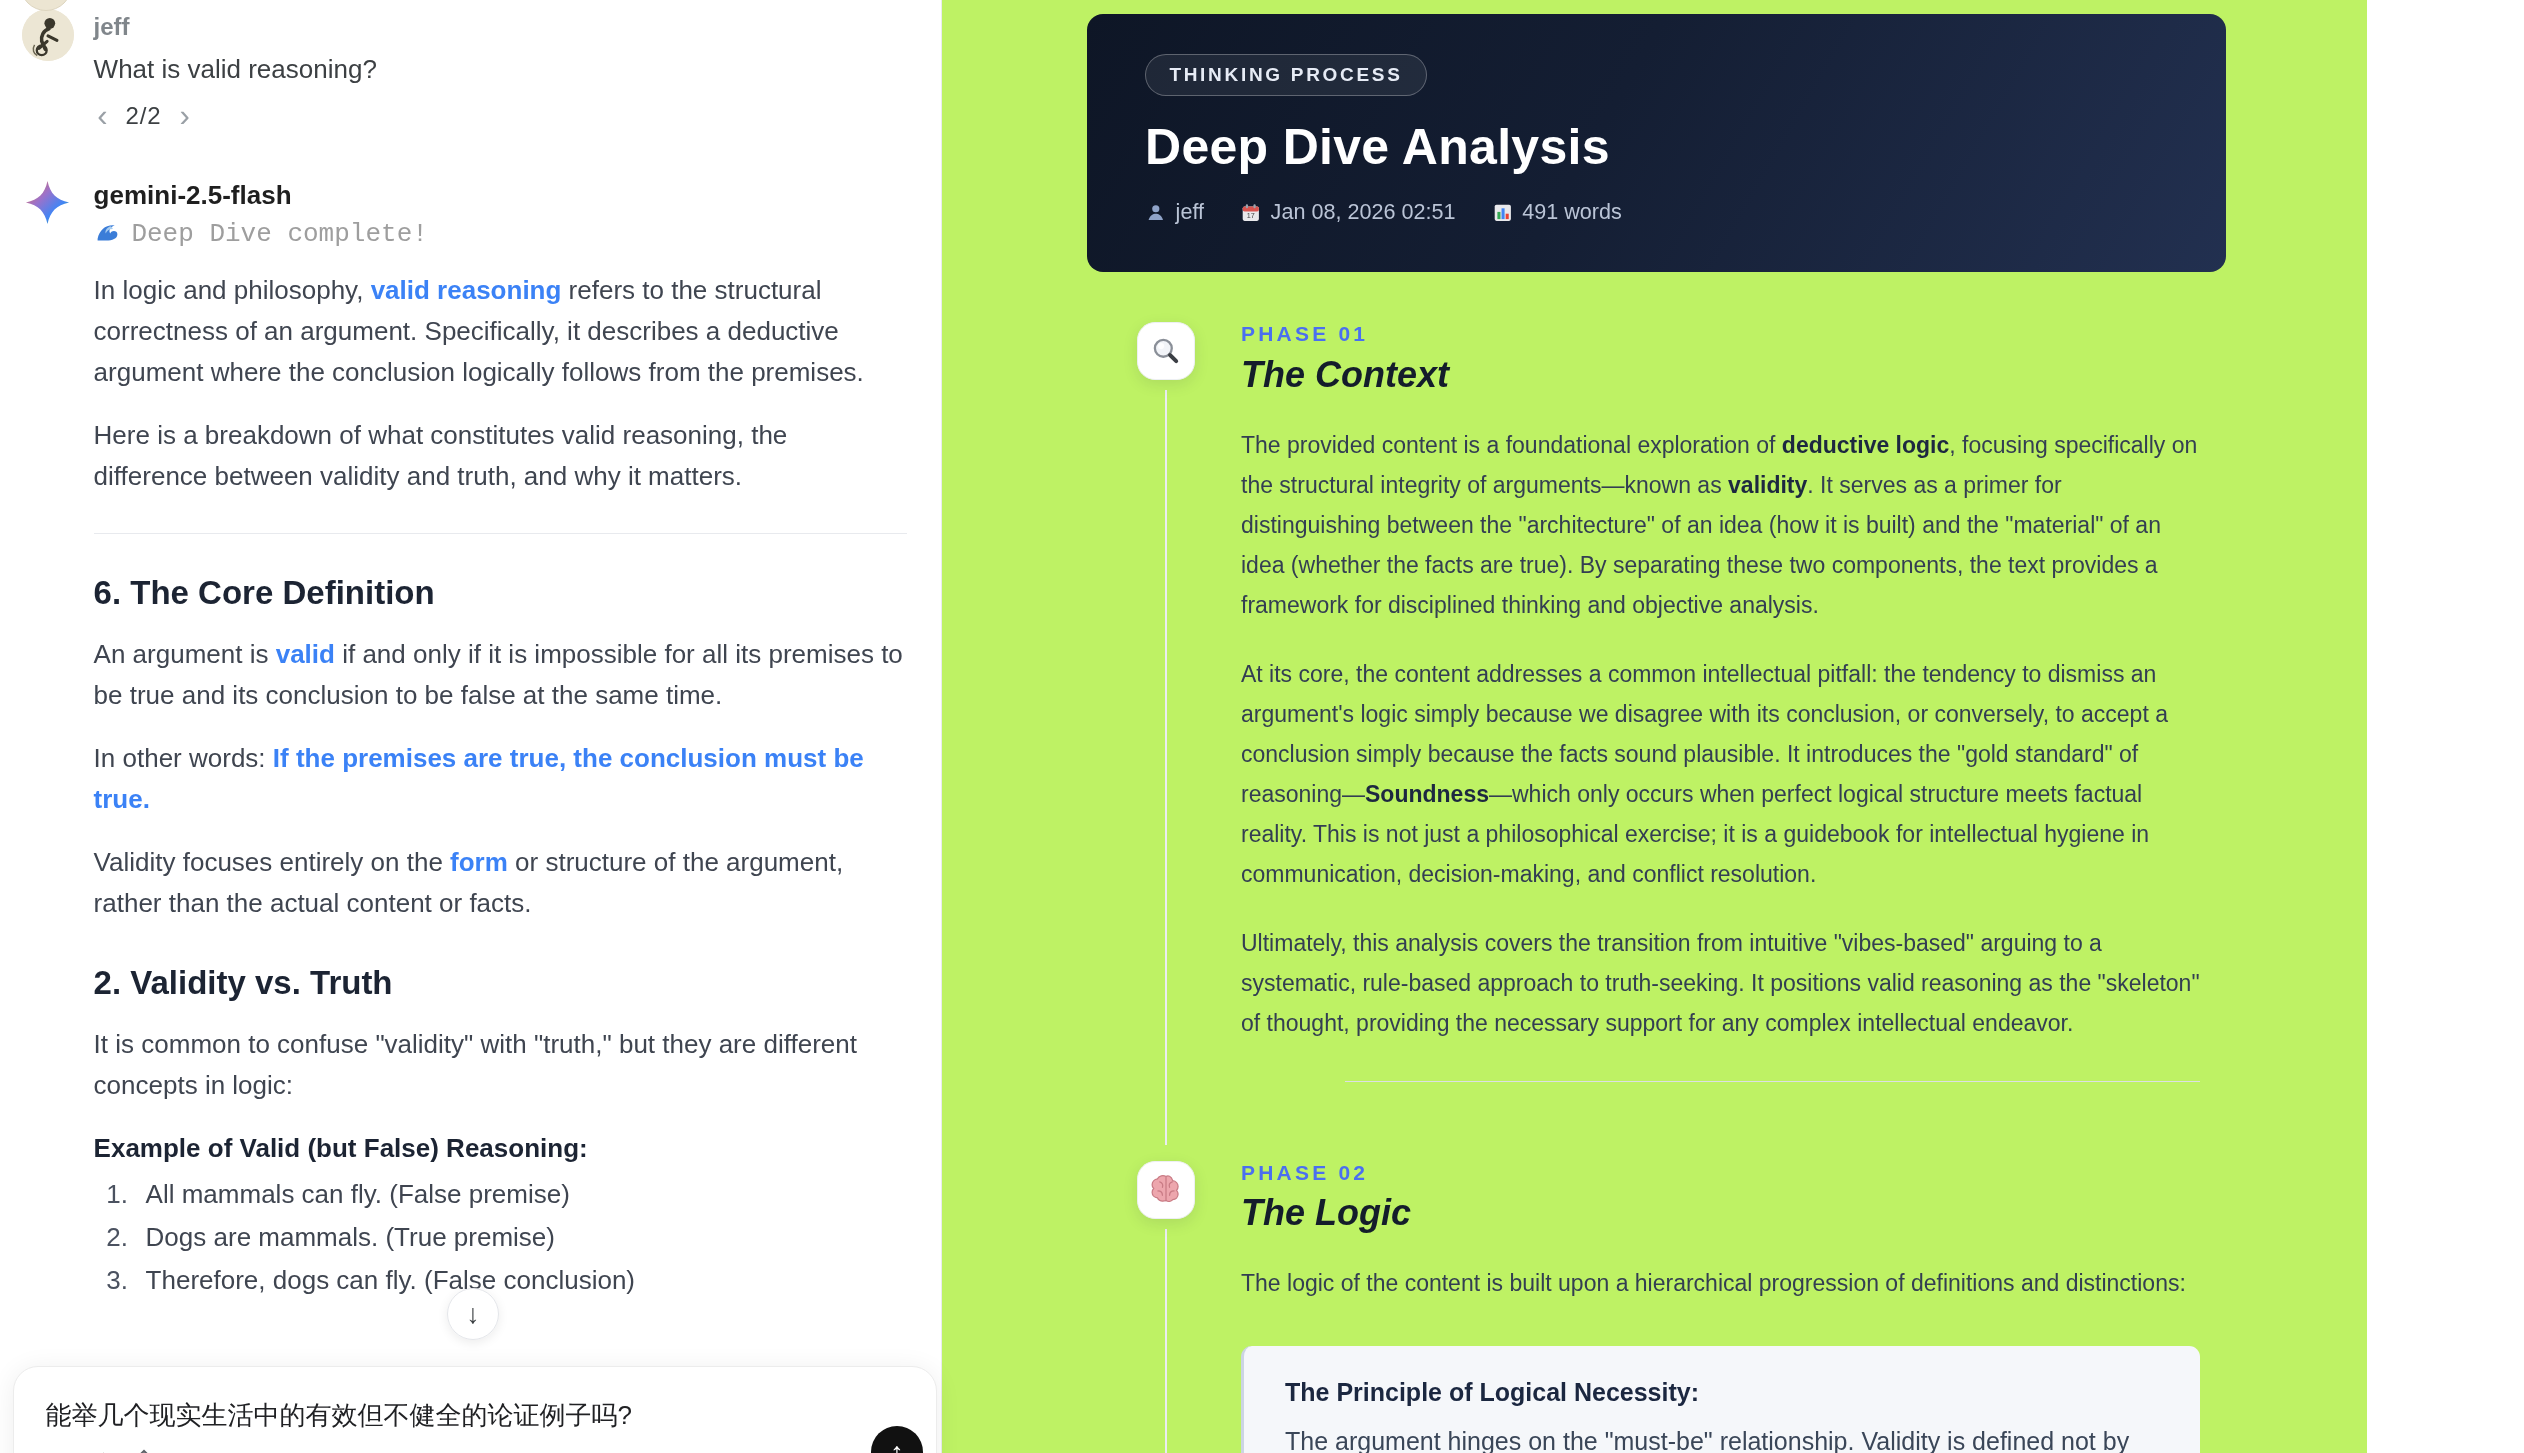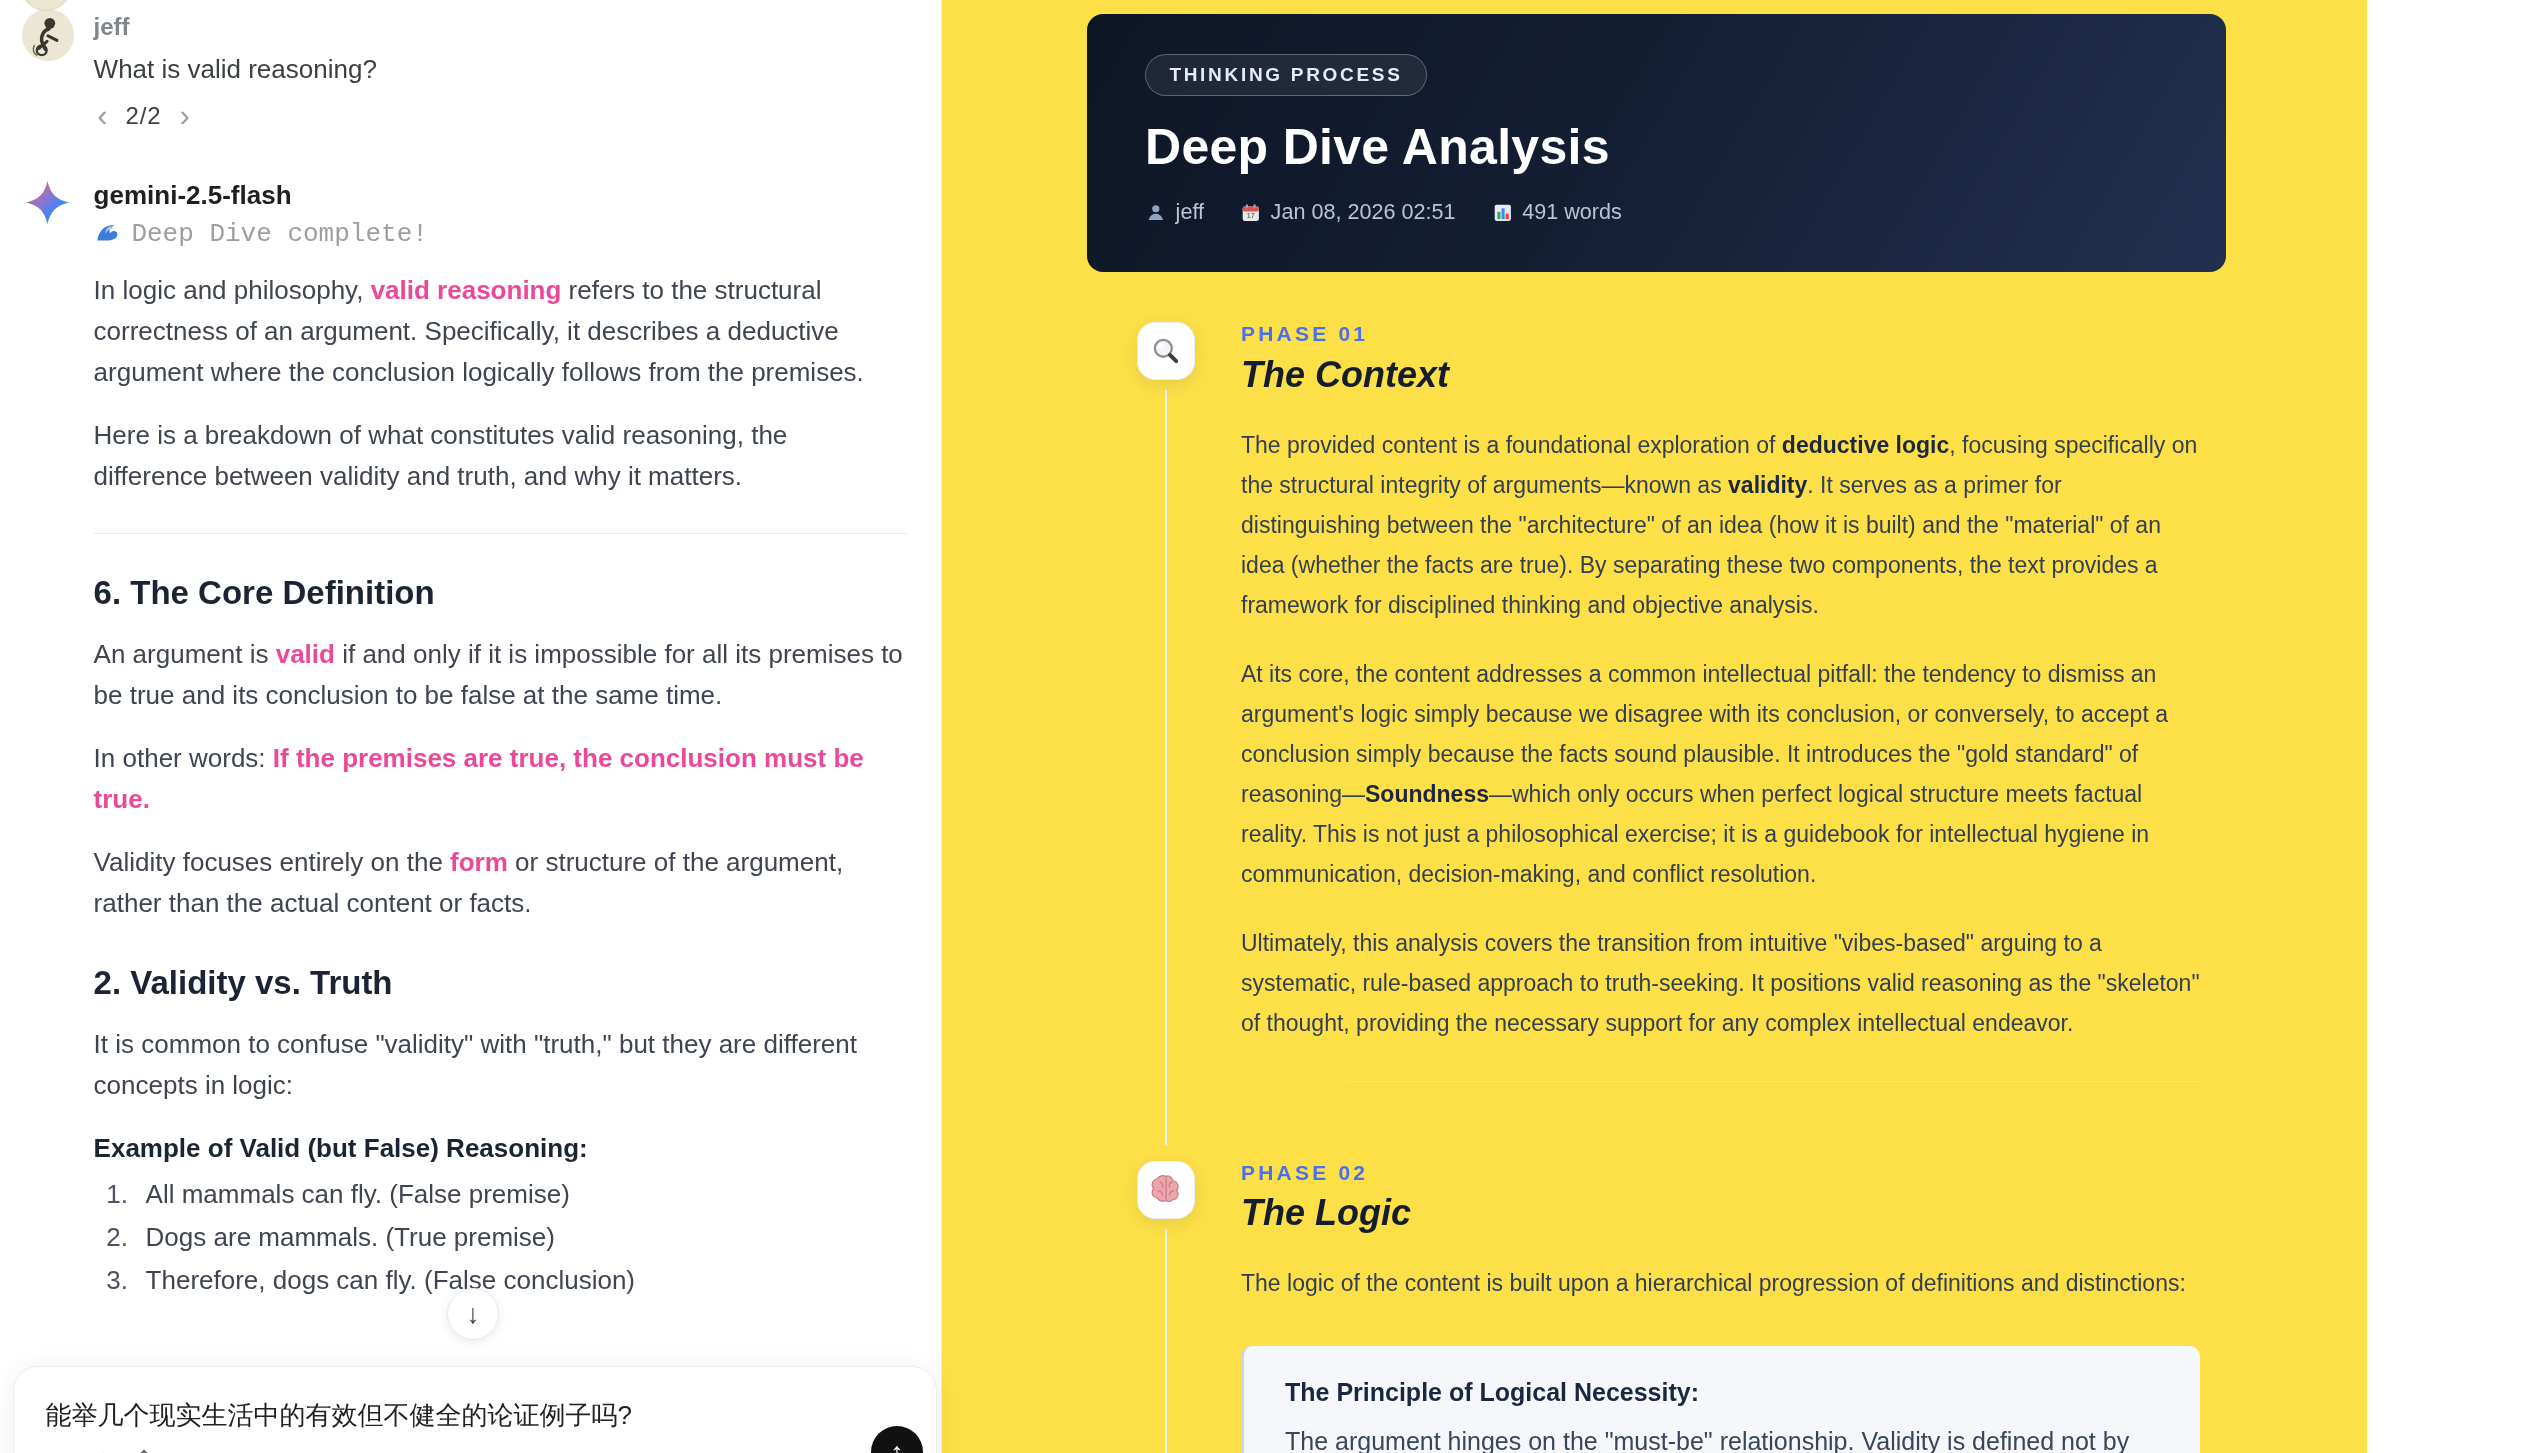--- a/index.html
+++ b/index.html
@@ -31,21 +31,21 @@
   .msg-author{font-size:24px;font-weight:bold;color:var(--text-muted);line-height:31px;margin-top:1.8px;}
   .msg-author.dark{color:#1f1f1f;font-size:26px;}
   .msg-text{font-size:26px;color:#3c4043;line-height:40px;margin-top:7.2px;}
   .pager{display:flex;align-items:center;gap:14.4px;margin-top:12.6px;}
   .pg-btn{font-size:31px;line-height:27px;color:#9aa0a6;cursor:pointer;padding:0 3.6px;}
   .pg-num{font-size:24px;font-weight:normal;color:#3c4043;letter-spacing:0.9px;}
   .msg.assistant{margin-top:49px;}
   .msg-status{display:flex;align-items:flex-start;gap:10.8px;font-size:26px;color:#9e9e9e;margin-top:7.2px;font-family:Liberation Mono, monospace;}
   .markdown{margin-top:14.4px;font-size:26px;line-height:41px;color:#3f4550;max-width:824px;}
   .markdown p{margin-top:21.6px;}
-  .markdown strong{color:#ec4899;}
+  .markdown strong{color:#3b82f6;}
   .md-hr{border:none;border-top:0.9px solid var(--line);margin:36px 0 5.4px;}
   .md-h3{font-size:33px;font-weight:bold;color:#1c2433;margin-top:38px;line-height:41px;}
   .md-boldp{font-size:26px;font-weight:bold;color:#1c2433;margin-top:31px;}
   .md-ul{list-style:none;margin-top:9px;}
   .md-ul li{position:relative;padding-left:47px;margin-top:7.2px;}
   .md-ul li::before{content:"";position:absolute;left:18px;top:17px;width:8px;height:8px;border-radius:50%;background:#b9bec6;}
   .md-ol{list-style:none;margin-top:5.4px;counter-reset:n;}
   .md-ol li{position:relative;padding-left:52px;margin-top:1.8px;counter-increment:n;}
   .md-ol li::before{content:counter(n) ".";position:absolute;left:12.6px;color:#4b5260;}
 
@@ -58,21 +58,21 @@
     padding:29px 32px 0;z-index:6;}
   .composer-text{font-size:26px;color:#202124;line-height:38px;outline:none;}
   .composer-row{display:flex;align-items:center;gap:23.4px;margin-top:14.4px;}
   .icon-btn{width:34px;height:34px;display:flex;align-items:center;justify-content:center;cursor:pointer;}
   .composer-divider{width:0.9px;height:27px;background:#e3e3e3;}
   .send-btn{position:absolute;right:12.6px;top:59px;width:52px;height:52px;border-radius:50%;
     background:var(--send-bg);color:#fff;display:flex;align-items:center;justify-content:center;
     font-size:27px;font-weight:bold;cursor:pointer;}
 
   
-  .doc-panel{position:relative;flex:1;height:100%;background:#fde047;overflow:hidden;}
+  .doc-panel{position:relative;flex:1;height:100%;background:#bef264;overflow:hidden;}
   .doc-header{position:relative;margin:14.4px 141px 0 145px;height:258px;border-radius:16px;
     background:linear-gradient(120deg,var(--header-start) 0%,#141e33 45%,var(--header-end) 100%);
     padding:40px 58px;}
   .doc-badge{display:inline-block;padding:9px 23.4px;border-radius:900px;
     border:1.8px solid rgba(255,255,255,.28);background:rgba(255,255,255,.07);
     font-size:19px;font-weight:bold;letter-spacing:2.7px;color:#e6ebf5;}
   .doc-title{margin-top:21.6px;font-size:50px;font-weight:bold;color:#ffffff;letter-spacing:0.3px;}
   .doc-meta{display:flex;align-items:center;gap:36px;margin-top:23.4px;font-size:21.6px;color:#bac4d6;}
   .doc-meta .meta-item{display:flex;align-items:center;gap:9px;}
 

